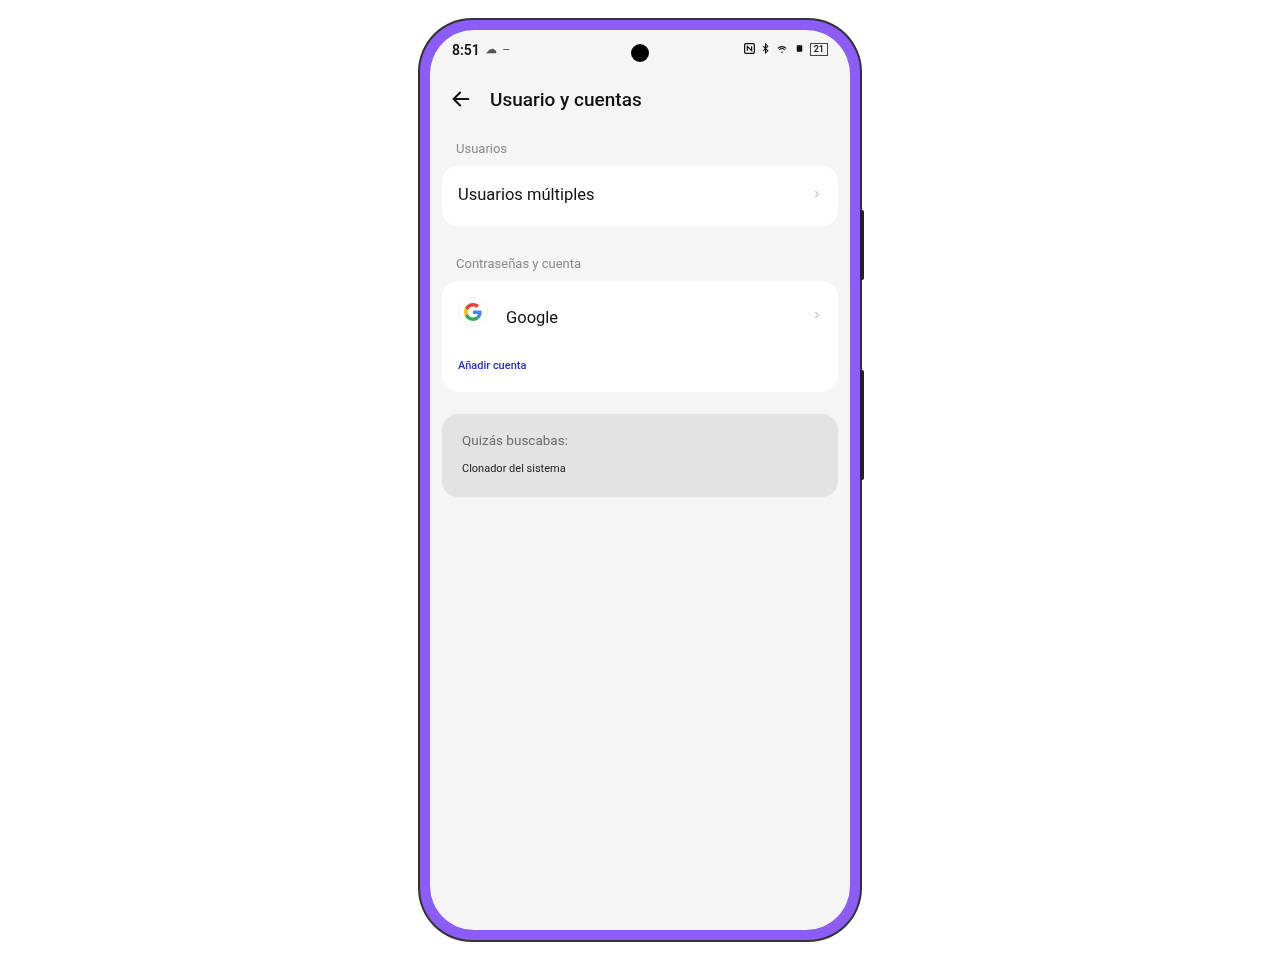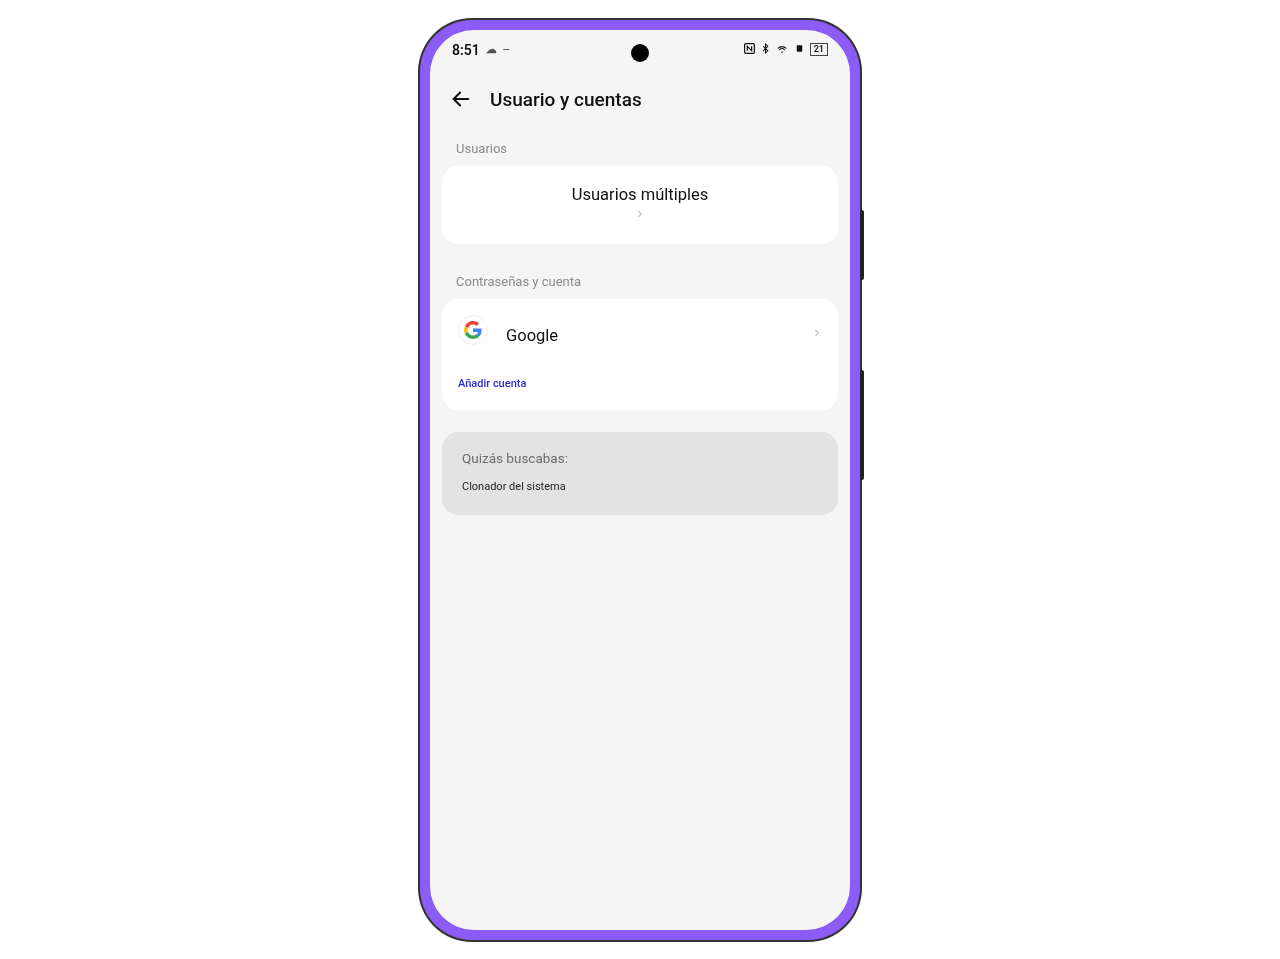--- a/index.html
+++ b/index.html
@@ -114,21 +114,20 @@
     border-radius: 16px;
     margin-bottom: 22px;
     overflow: hidden;
   }
   .row {
     display: flex;
     align-items: center;
     padding: 18px 16px;
     min-height: 60px;
     cursor: pointer;
-    flex-direction: column;
   }
   .row-label {
     flex: 1;
     font-size: 16.5px;
     color: #111;
     line-height: 1.35;
   }
   .chevron {
     color: #c8c8c8;
     flex-shrink: 0;

